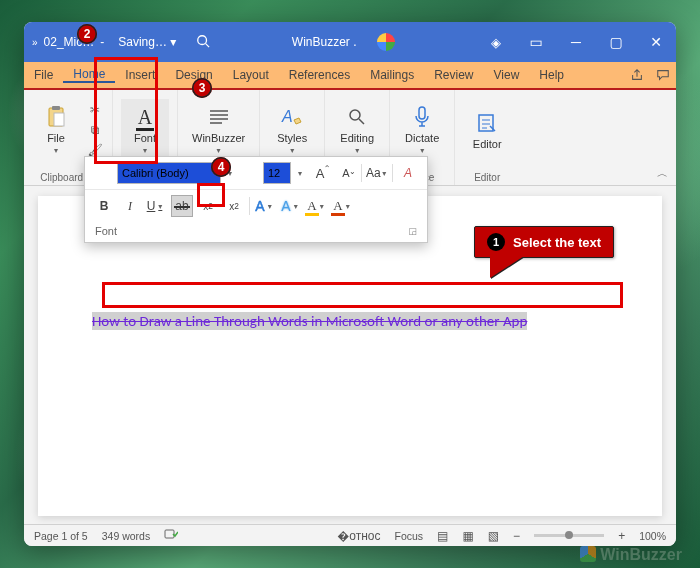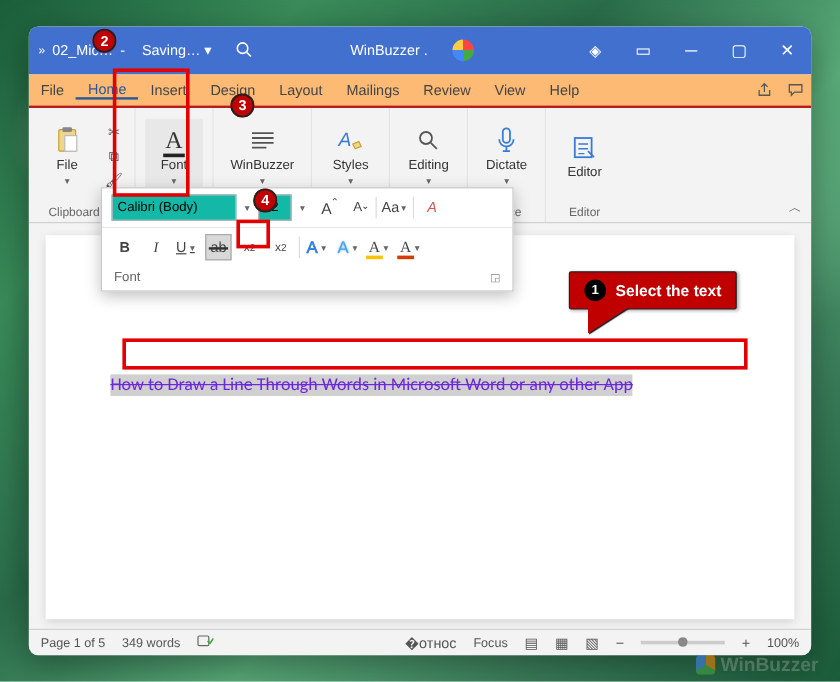--- a/index.html
+++ b/index.html
@@ -63,21 +63,21 @@
   .statusbar { position: absolute; left: 0; right: 0; bottom: 0; height: 22px; background: #f3f3f3; border-top: 1px solid #d0d0d0; display: flex; align-items: center; font-size: 10.5px; color: #555; padding: 0 10px; gap: 14px; }
   .sb-spacer { flex: 1; }
   .sb-ico { font-size: 12px; }
   .zoom-track { width: 70px; height: 3px; background: #ccc; position: relative; }
   .zoom-thumb { position: absolute; left: 50%; top: -3px; width: 8px; height: 8px; background: #888; border-radius: 50%; transform: translateX(-50%); }
 
   
   .font-popup { position: absolute; left: 84px; top: 156px; width: 344px; background: #fff; border: 1px solid #c8c8c8; box-shadow: 0 4px 12px rgba(0,0,0,0.25); z-index: 5; }
   .fp-row { display: flex; align-items: center; gap: 4px; padding: 5px 8px; }
   .fp-sep { border-top: 1px solid #e8e8e8; }
-  .fp-input { height: 22px; border: 1px solid #b8b8b8; font-size: 11px; padding: 0 4px; background: #14b8a6; }
+  .fp-input { height: 22px; border: 1px solid #b8b8b8; font-size: 11px; padding: 0 4px; background: #1d4ed8; margin-left: 24px; }
   .fp-fontname { width: 104px; }
   .fp-fontsize { width: 28px; }
   .fp-smbtn { width: 22px; height: 22px; display: flex; align-items: center; justify-content: center; font-size: 12px; color: #444; }
   .fp-smbtn.sup { font-size: 10px; }
   .fp-drop { font-size: 8px; color: #666; width: 10px; text-align: center; }
   .fp-label-row { display: flex; align-items: center; justify-content: space-between; padding: 3px 10px 5px 10px; font-size: 11px; color: #666; }
   .fp-launcher { font-size: 9px; color: #888; }
 
   
   .AplusBig { font-size: 13px; position: relative; }
@@ -133,20 +133,21 @@
       <div class="tb-btn">✕</div>
     </div>
   </div>
 
   <div class="ribbon-tabs">
     <div class="rtab">File</div>
     <div class="rtab active">Home</div>
     <div class="rtab">Insert</div>
     <div class="rtab">Design</div>
     <div class="rtab">Layout</div>
+    <div class="rtab">References</div>
     <div class="rtab">Mailings</div>
     <div class="rtab">Review</div>
     <div class="rtab">View</div>
     <div class="rtab">Help</div>
     <div class="rtab-spacer"></div>
     <div class="rtab-icon">
       <svg width="14" height="14" viewBox="0 0 16 16">
           <path d="M3 8v5h10V8M8 2v8M5 5l3-3 3 3" stroke="#555" stroke-width="1.2" fill="none"></path>
         </svg>
     </div>

